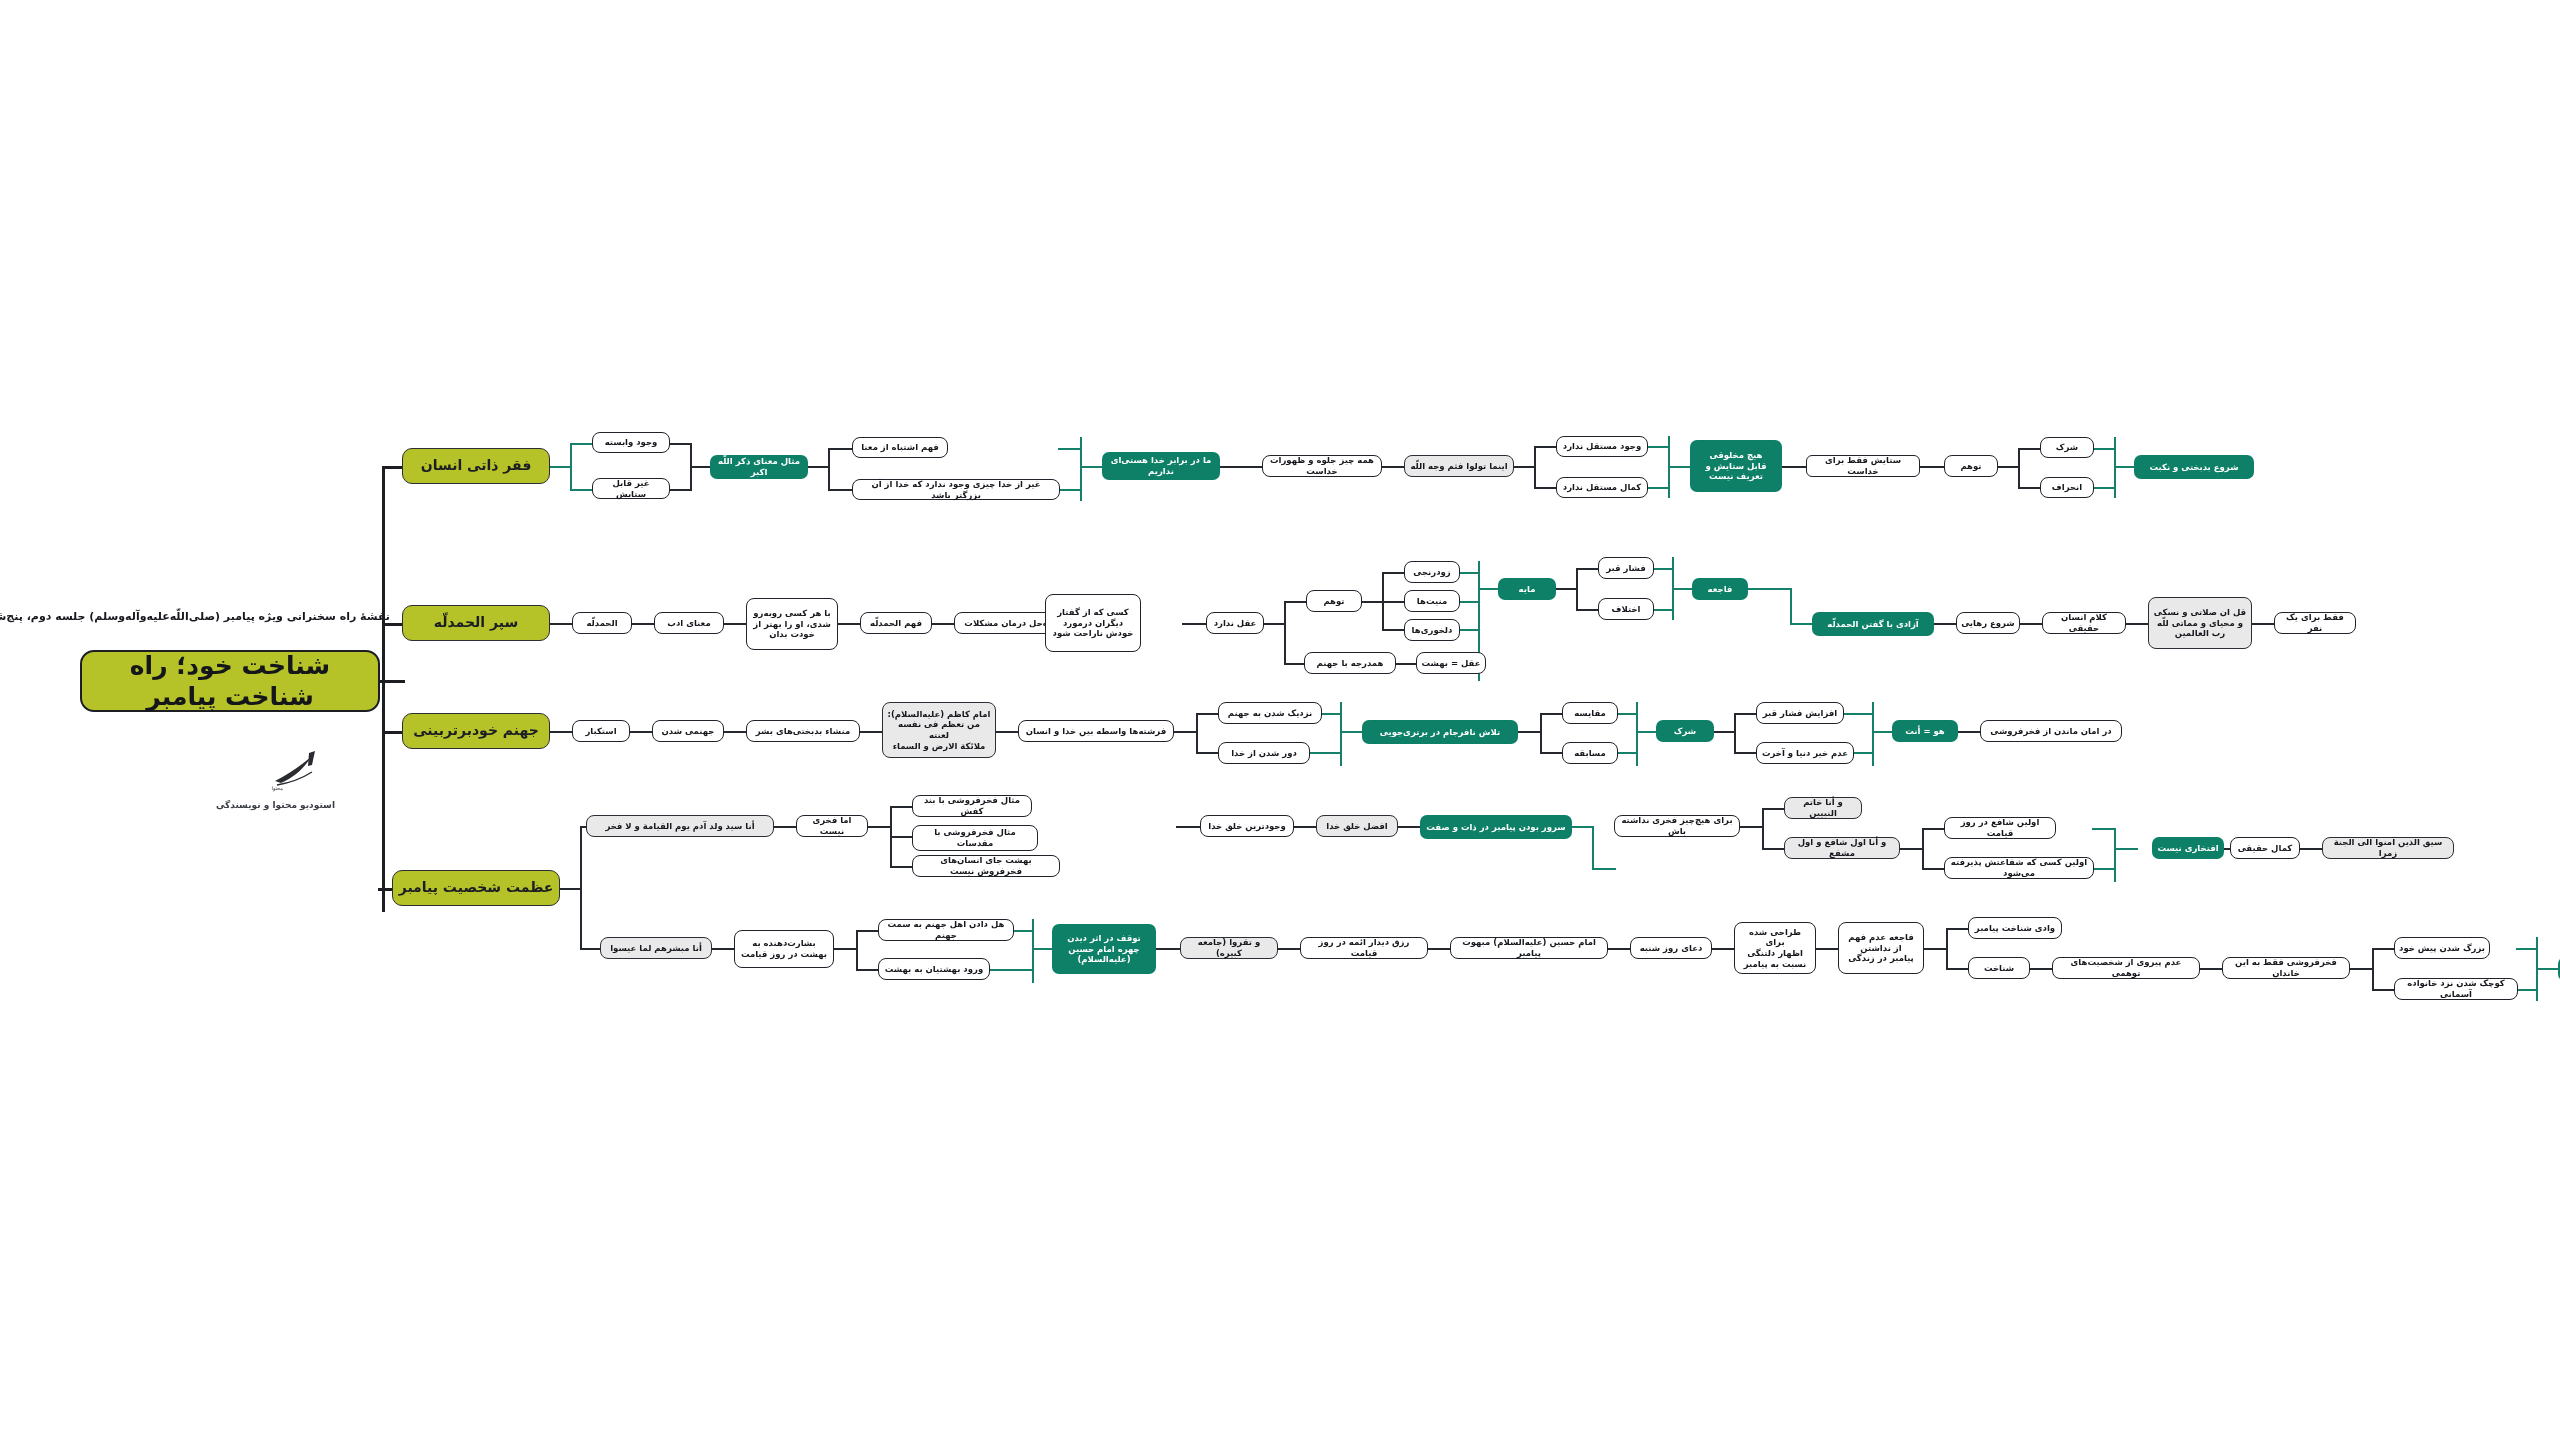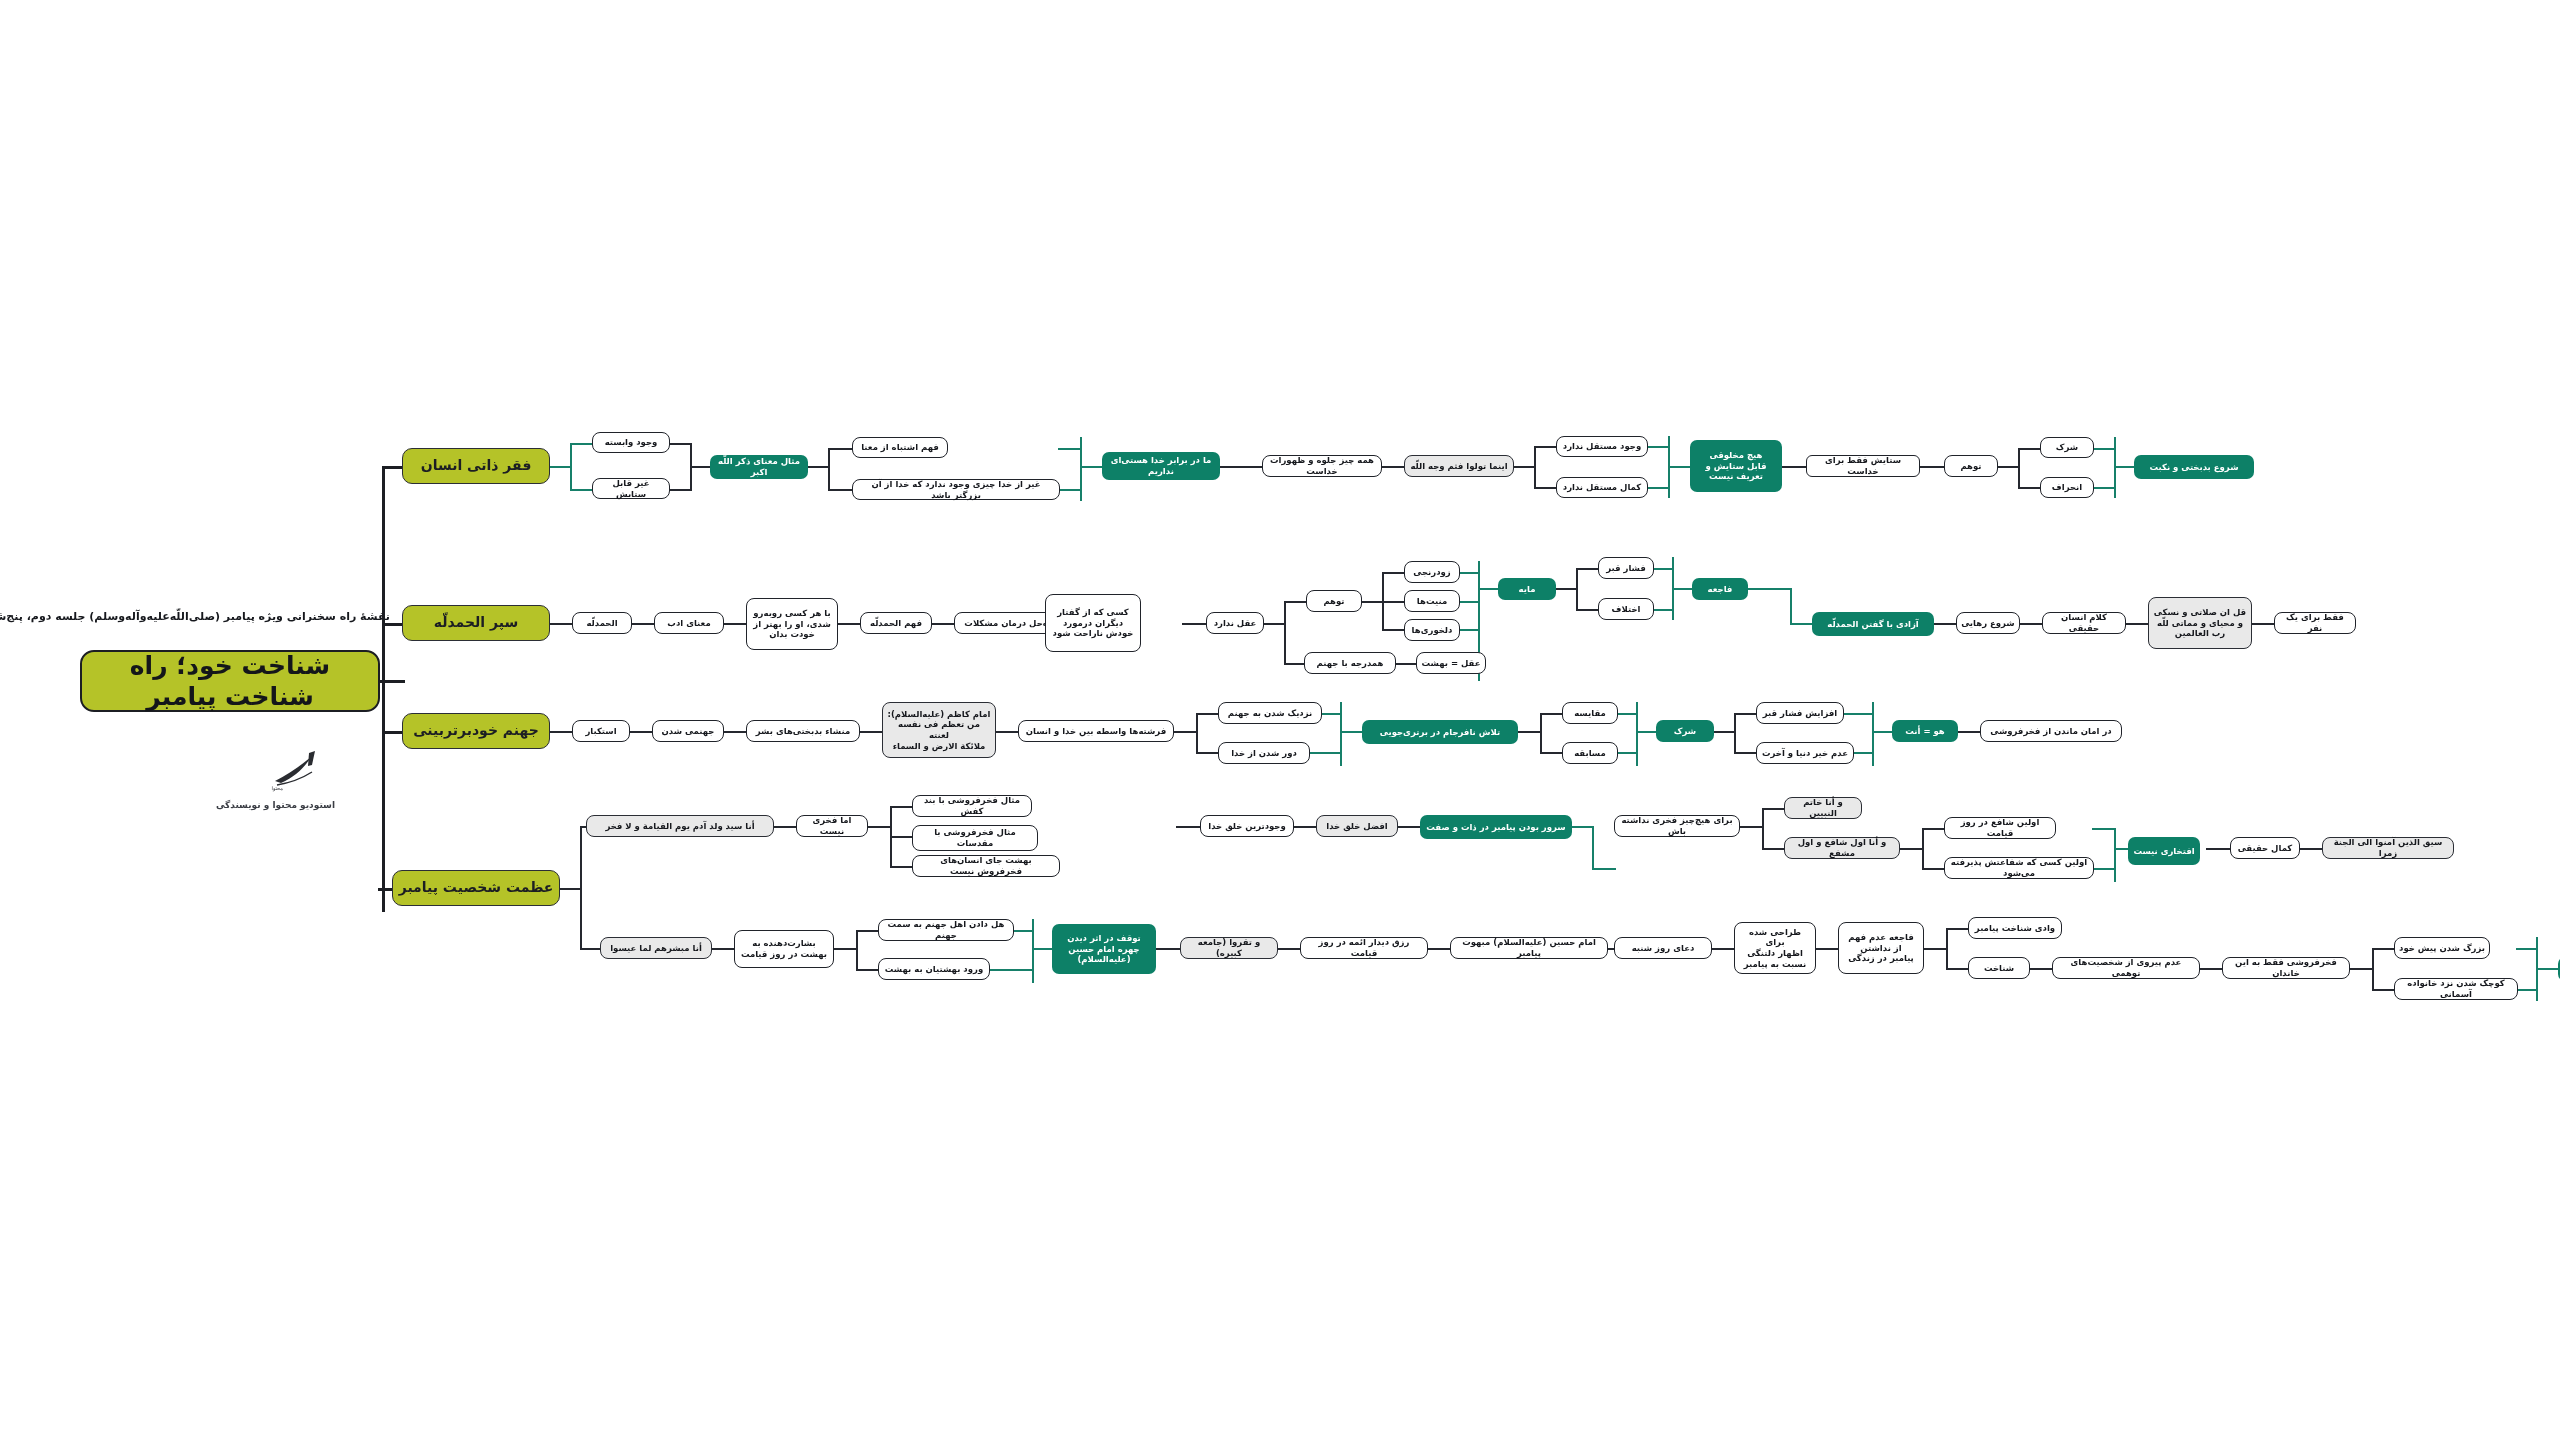--- a/index.html
+++ b/index.html
@@ -411,21 +411,21 @@
   <div class="lnk h" style="right:614px;top:868px;width:24px;"></div>
 
   <div class="node n-white" style="right:504px;top:817px;width:112px;height:22px;">اولین شافع در روز قیامت</div>
   <div class="node n-white" style="right:466px;top:857px;width:150px;height:22px;">اولین کسی که شفاعتش پذیرفته می‌شود</div>
 
   <div class="lnk teal v" style="right:444px;top:828px;height:54px;"></div>
   <div class="lnk teal h" style="right:444px;top:828px;width:24px;"></div>
   <div class="lnk teal h" style="right:444px;top:868px;width:24px;"></div>
   <div class="lnk teal h" style="right:422px;top:848px;width:24px;"></div>
 
-  <div class="node n-teal" style="right:360px;top:837px;width:72px;height:28px;">افتخاری نیست</div>
+  <div class="node n-teal" style="right:336px;top:837px;width:72px;height:22px;">افتخاری نیست</div>
 
   <div class="lnk h" style="right:328px;top:848px;width:26px;"></div>
   <div class="node n-white" style="right:260px;top:837px;width:70px;height:22px;">کمال حقیقی</div>
 
   <div class="lnk h" style="right:236px;top:848px;width:26px;"></div>
   <div class="node n-grey" style="right:106px;top:837px;width:132px;height:22px;">سیق الذین آمنوا الی الجنة زمرا</div>
 
   <div class="node n-grey" style="right:1848px;top:937px;width:112px;height:22px;">أنا مبشرهم لما عیسوا</div>
 
   <div class="lnk h" style="right:1824px;top:948px;width:26px;"></div>
@@ -452,21 +452,21 @@
   <div class="lnk h" style="right:1378px;top:948px;width:28px;"></div>
   <div class="node n-grey" style="right:1282px;top:937px;width:98px;height:22px;">و تقروا (جامعه کبیره)</div>
 
   <div class="lnk h" style="right:1258px;top:948px;width:26px;"></div>
   <div class="node n-white" style="right:1132px;top:937px;width:128px;height:22px;">رزق دیدار ائمه در روز قیامت</div>
 
   <div class="lnk h" style="right:1108px;top:948px;width:26px;"></div>
   <div class="node n-white" style="right:952px;top:937px;width:158px;height:22px;">امام حسین (علیه‌السلام) مبهوت پیامبر</div>
 
   <div class="lnk h" style="right:928px;top:948px;width:26px;"></div>
-  <div class="node n-white" style="right:848px;top:937px;width:98px;height:22px;">دعای روز شنبه</div>
+  <div class="node n-white" style="right:848px;top:937px;width:82px;height:22px;">دعای روز شنبه</div>
 
   <div class="lnk h" style="right:824px;top:948px;width:26px;"></div>
   <div class="node n-white" style="right:744px;top:922px;width:82px;height:52px;">طراحی شده برای
 اظهار دلتنگی
 نسبت به پیامبر</div>
 
   <div class="lnk h" style="right:720px;top:948px;width:26px;"></div>
   <div class="node n-white" style="right:636px;top:922px;width:86px;height:52px;">فاجعه عدم فهم
 از نداشتن
 پیامبر در زندگی</div>

